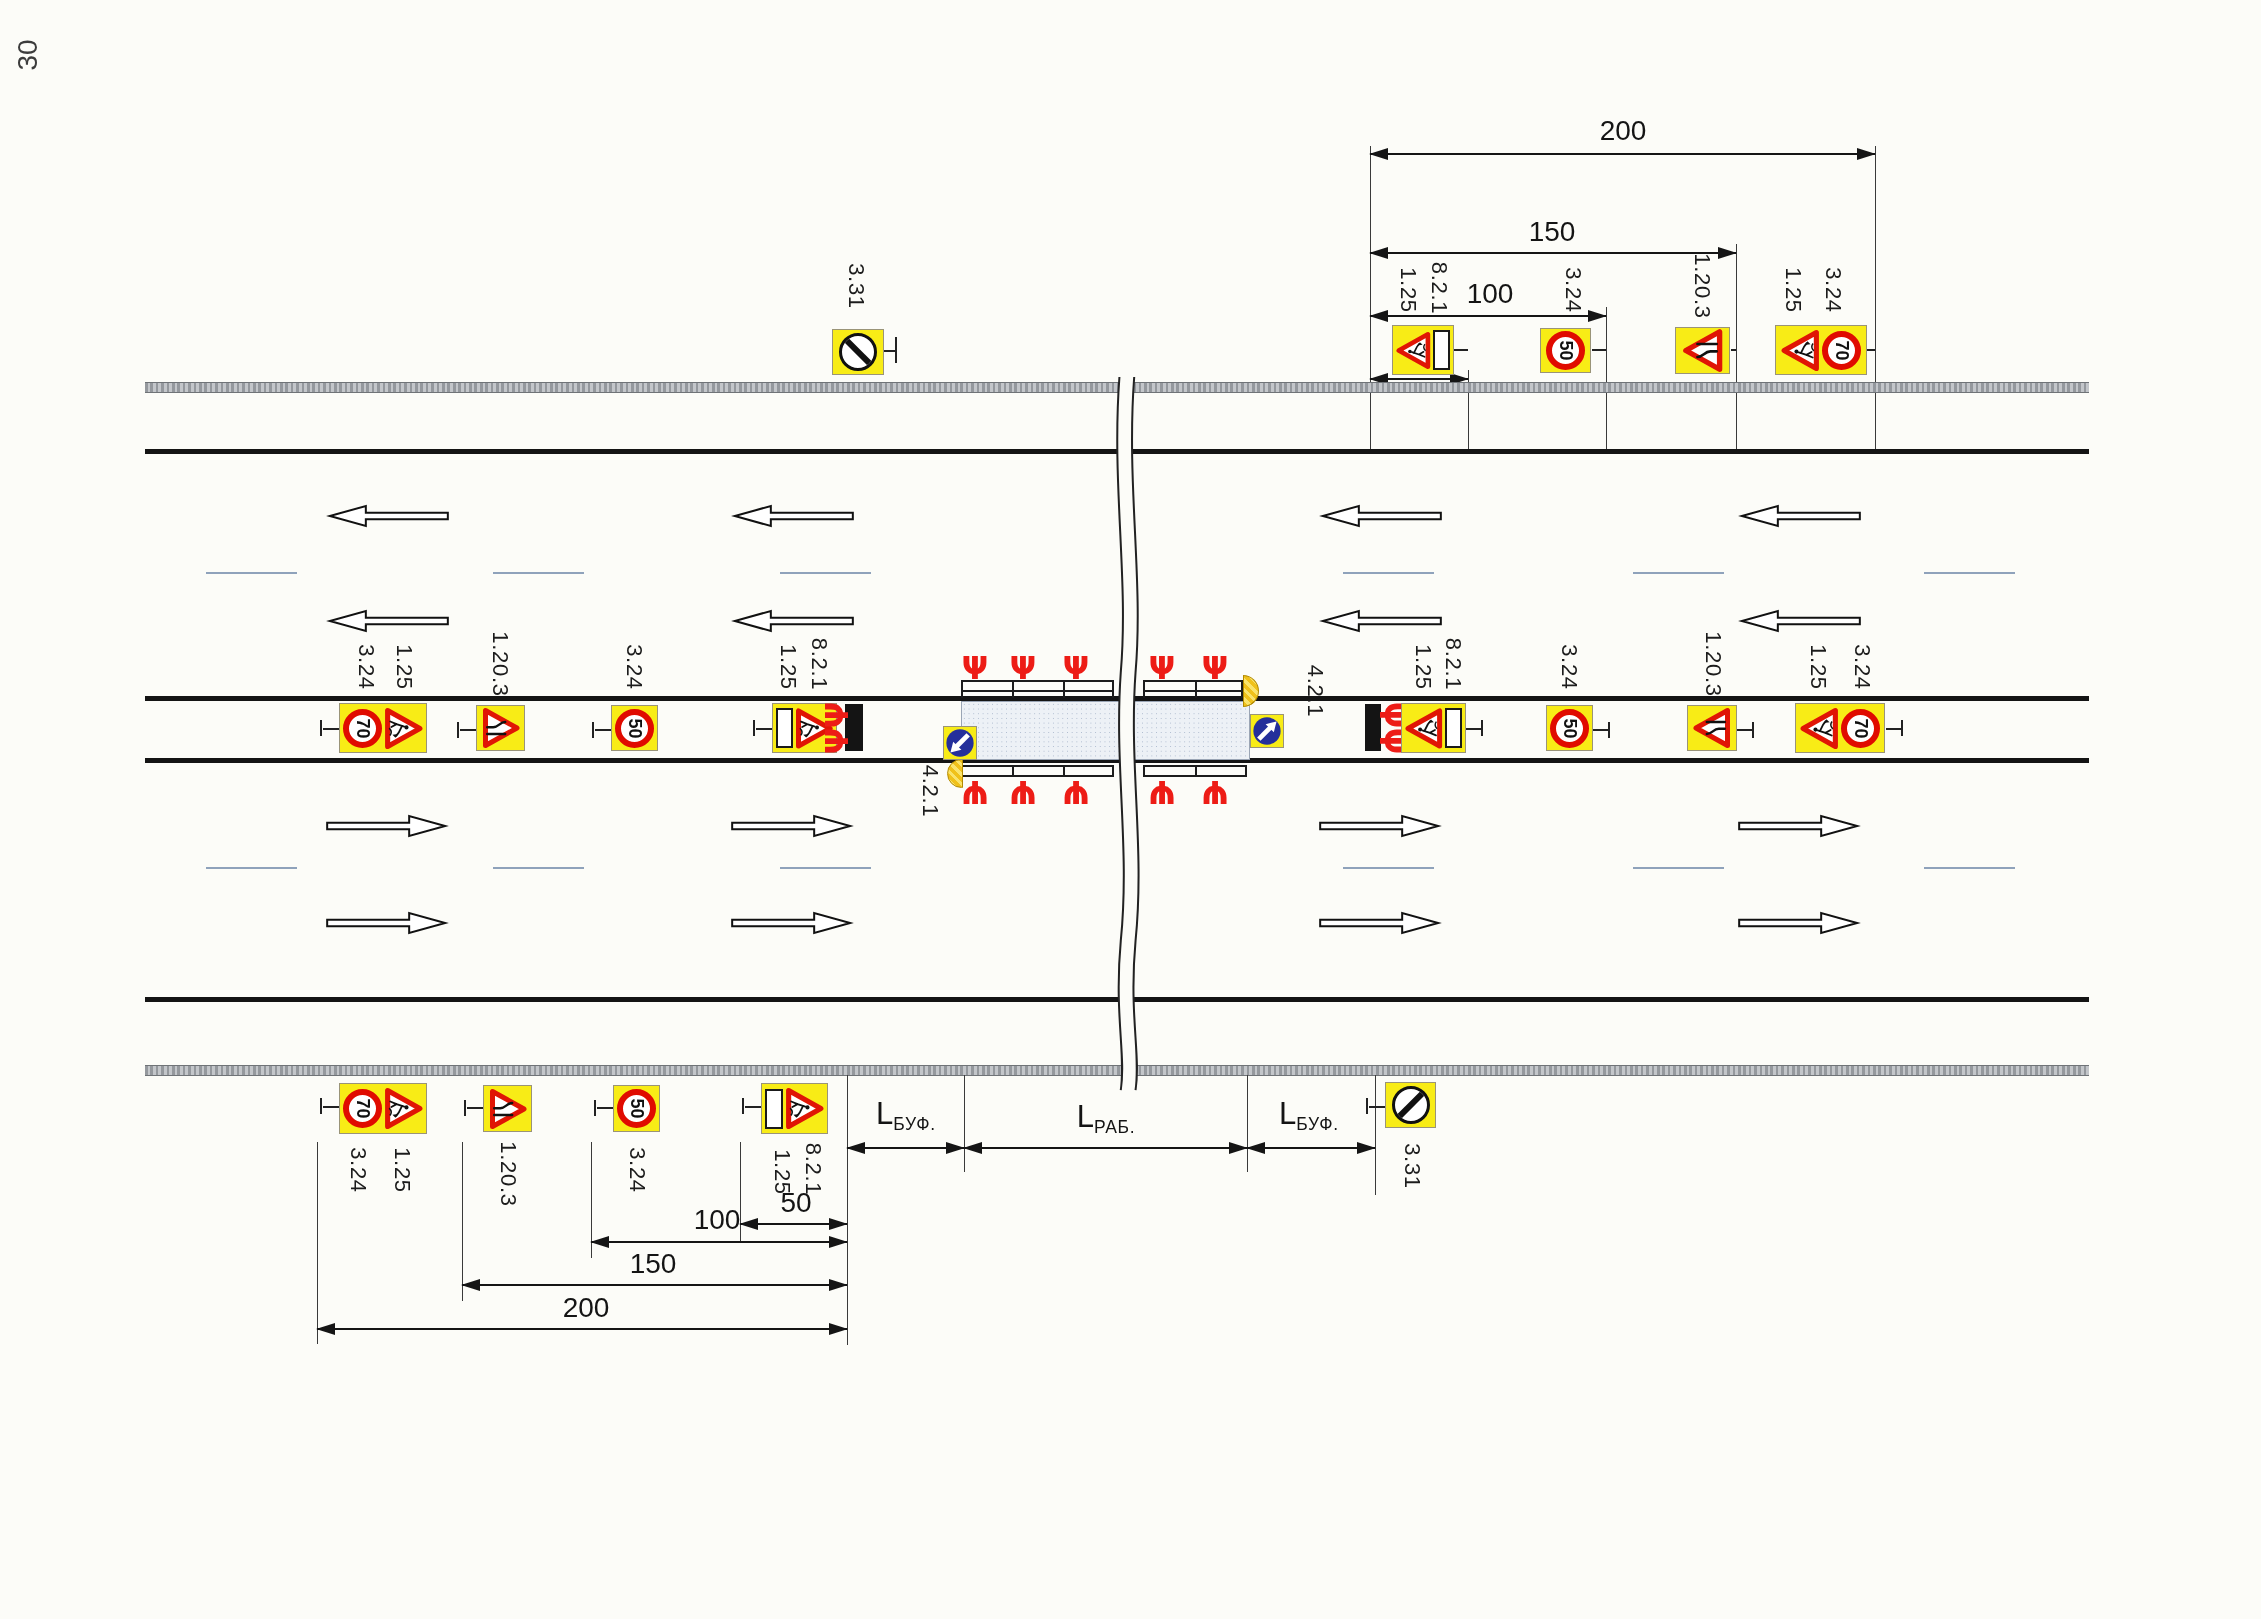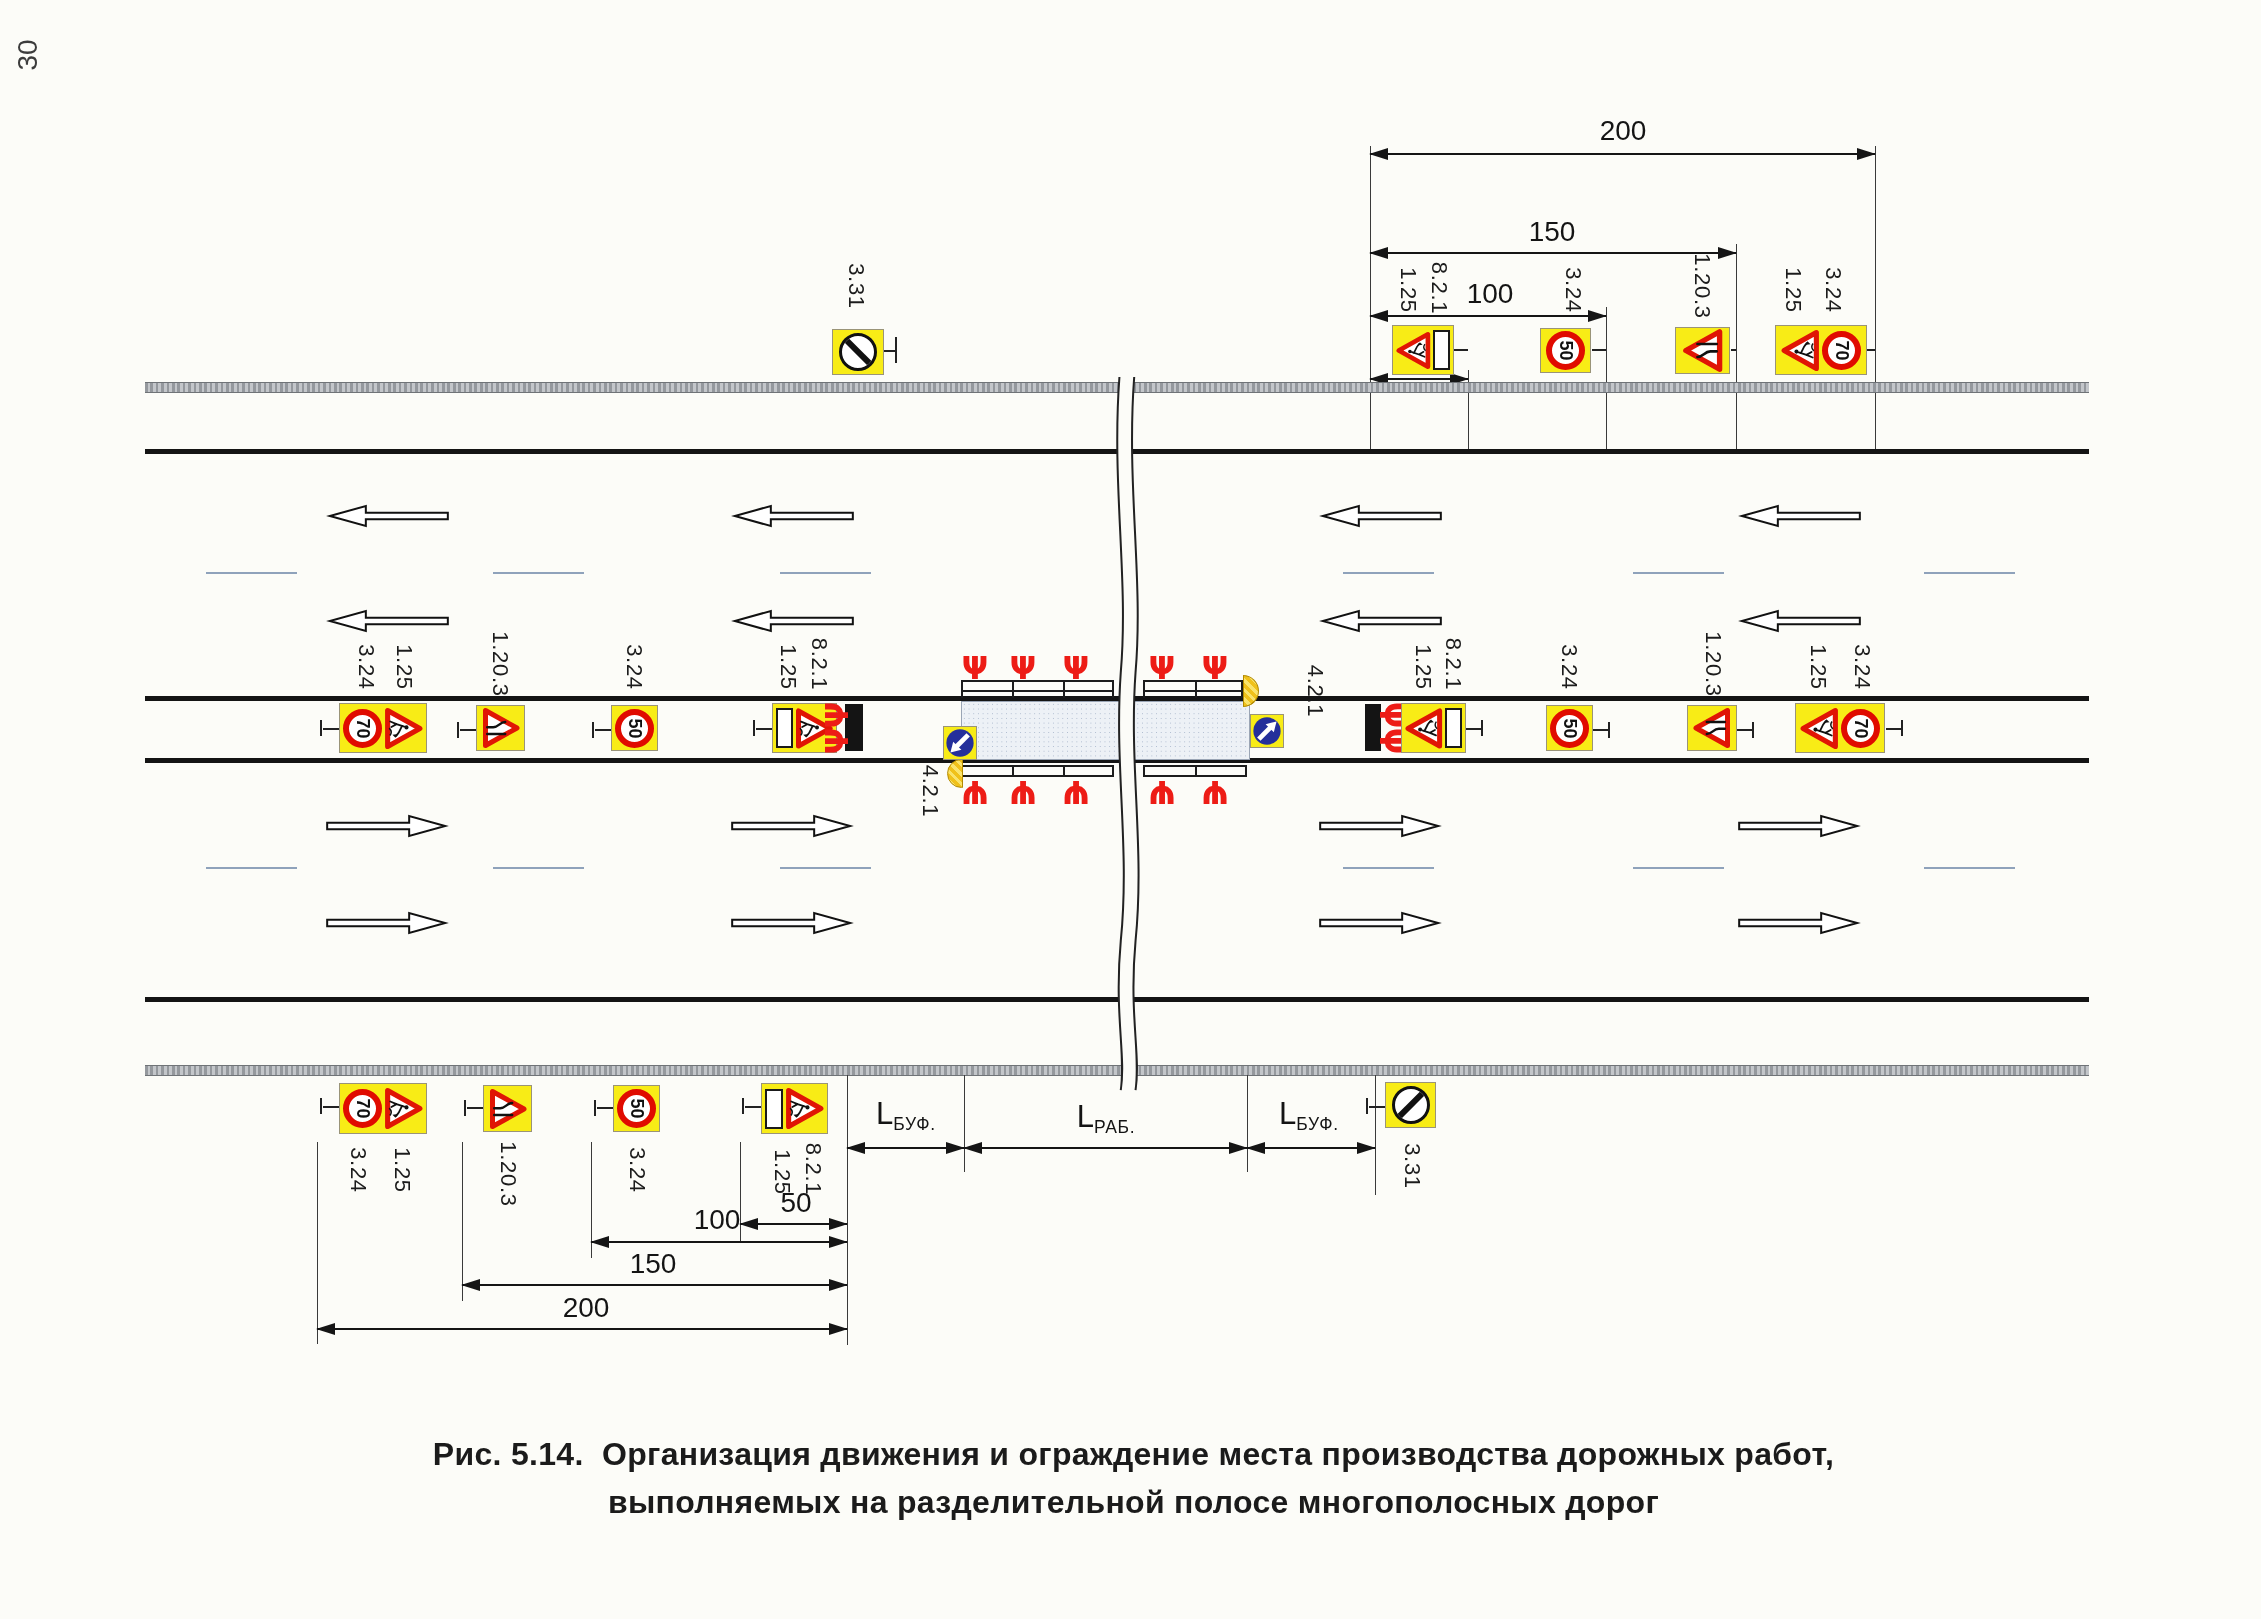--- a/index.html
+++ b/index.html
@@ -482,19 +482,15 @@
   <div class="xv" style="left:740px;top:1142px;height:100px"></div>
   <div class="dim" style="left:740px;top:1223px;width:107px"></div>
   <div class="dim" style="left:591px;top:1241px;width:256px"></div>
   <div class="dim" style="left:462px;top:1284px;width:385px"></div>
   <div class="dim" style="left:317px;top:1328px;width:530px"></div>
   <div class="dimlab" style="left:796px;top:1203px">50</div>
   <div class="dimlab" style="left:717px;top:1220px">100</div>
   <div class="dimlab" style="left:653px;top:1264px">150</div>
   <div class="dimlab" style="left:586px;top:1308px">200</div>
 
-  <div class="caption">
-    <div><span>Рис. 5.14.</span>&nbsp;&nbsp;<span>Организация движения и ограждение места производства дорожных работ,</span></div>
-    <div>выполняемых на  разделительной полосе многополосных дорог</div>
-  </div>
 
 </div>
 
 
 </body></html>

